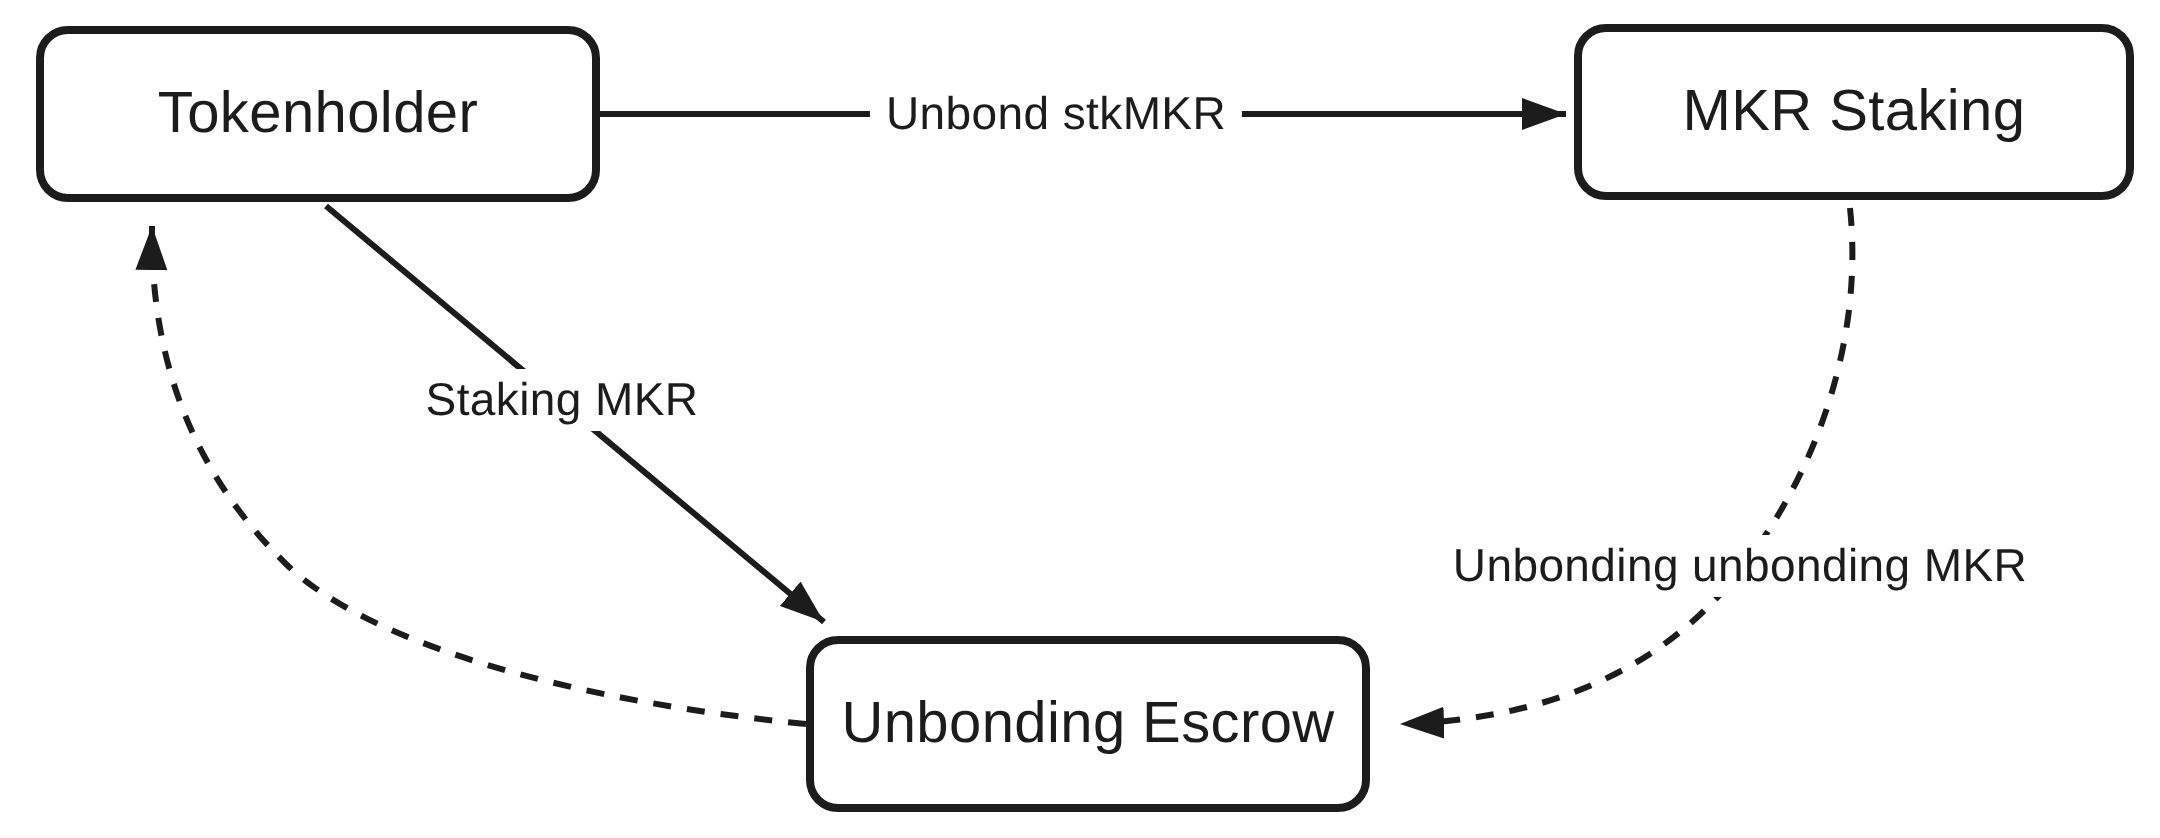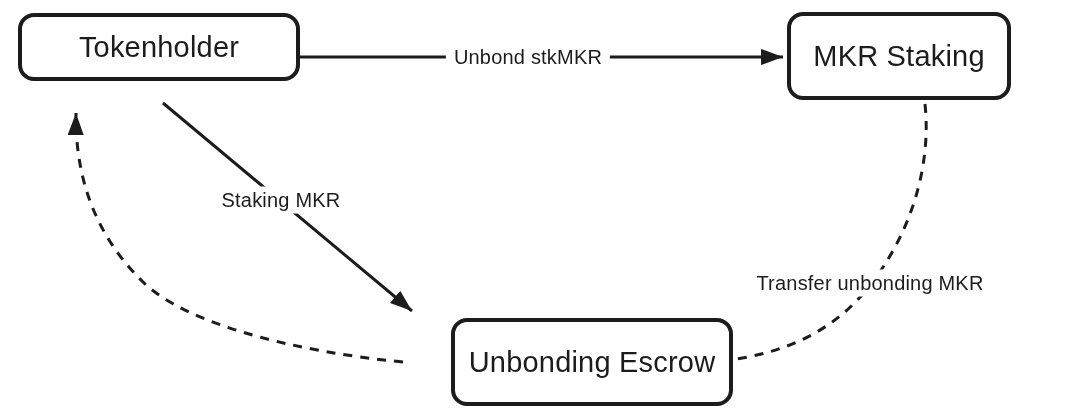--- a/index.html
+++ b/index.html
@@ -29,29 +29,29 @@
     border: 4px solid #1c1c1c;
     border-radius: 16px;
     background: #ffffff;
     display: flex;
     align-items: center;
     justify-content: center;
     font-size: 29px;
     letter-spacing: 0.2px;
     white-space: nowrap;
   }
-  .node-tokenholder { left: 18px;  top: 13px;  width: 282px; height: 68px; }
-  .node-mkr-staking { left: 787px; top: 12px;  width: 224px; height: 88px; }
-  .node-unbonding-escrow { left: 403px; top: 318px; width: 282px; height: 88px; margin-left: 48px; }
+  .node-tokenholder { left: 18px;  top: 13px;  width: 282px; height: 88px; }
+  .node-mkr-staking { left: 787px; top: 12px;  width: 280px; height: 88px; }
+  .node-unbonding-escrow { left: 403px; top: 318px; width: 282px; height: 88px; }
   .edge-label {
     position: absolute;
     transform: translate(-50%, -50%);
     background: #ffffff;
     padding: 2px 8px;
-    font-size: 20px;
+    font-size: 23px;
     letter-spacing: 0.2px;
     white-space: nowrap;
     text-align: center;
   }
   .lbl-unbond   { left: 528px; top: 57px;  }
   .lbl-withdraw { left: 281px; top: 200px; }
   .lbl-transfer { left: 870px; top: 283px; }
   .lbl-receive  { left: 179px; top: 300px; }
 </style>
 </head>
@@ -70,21 +70,21 @@
 
     <path d="M 163,103 L 412,311" fill="none" stroke="#1c1c1c" stroke-width="3" marker-end="url(#arrowhead)"></path>
 
     <path d="M 925,104 C 932,170 908,242 862,295 C 822,340 766,360 700,362" fill="none" stroke="#1c1c1c" stroke-width="3" stroke-dasharray="9 8" marker-end="url(#arrowhead)"></path>
 
     <path d="M 403,362 C 290,351 185,323 143,282 C 100,240 75,185 76,113" fill="none" stroke="#1c1c1c" stroke-width="3" stroke-dasharray="9 8" marker-end="url(#arrowhead)"></path>
   </svg>
 
   <div class="edge-label lbl-unbond">Unbond stkMKR</div>
   <div class="edge-label lbl-withdraw">Staking MKR</div>
-  <div class="edge-label lbl-transfer">Transfer unbonding MKR</div>
+  <div class="edge-label lbl-transfer">Unbonding unbonding MKR</div>
 
   <div class="node node-tokenholder">
     <span>Tokenholder</span>
   </div>
   <div class="node node-mkr-staking">
     <span>MKR Staking</span>
   </div>
   <div class="node node-unbonding-escrow">
     <span>Unbonding Escrow</span>
   </div>

